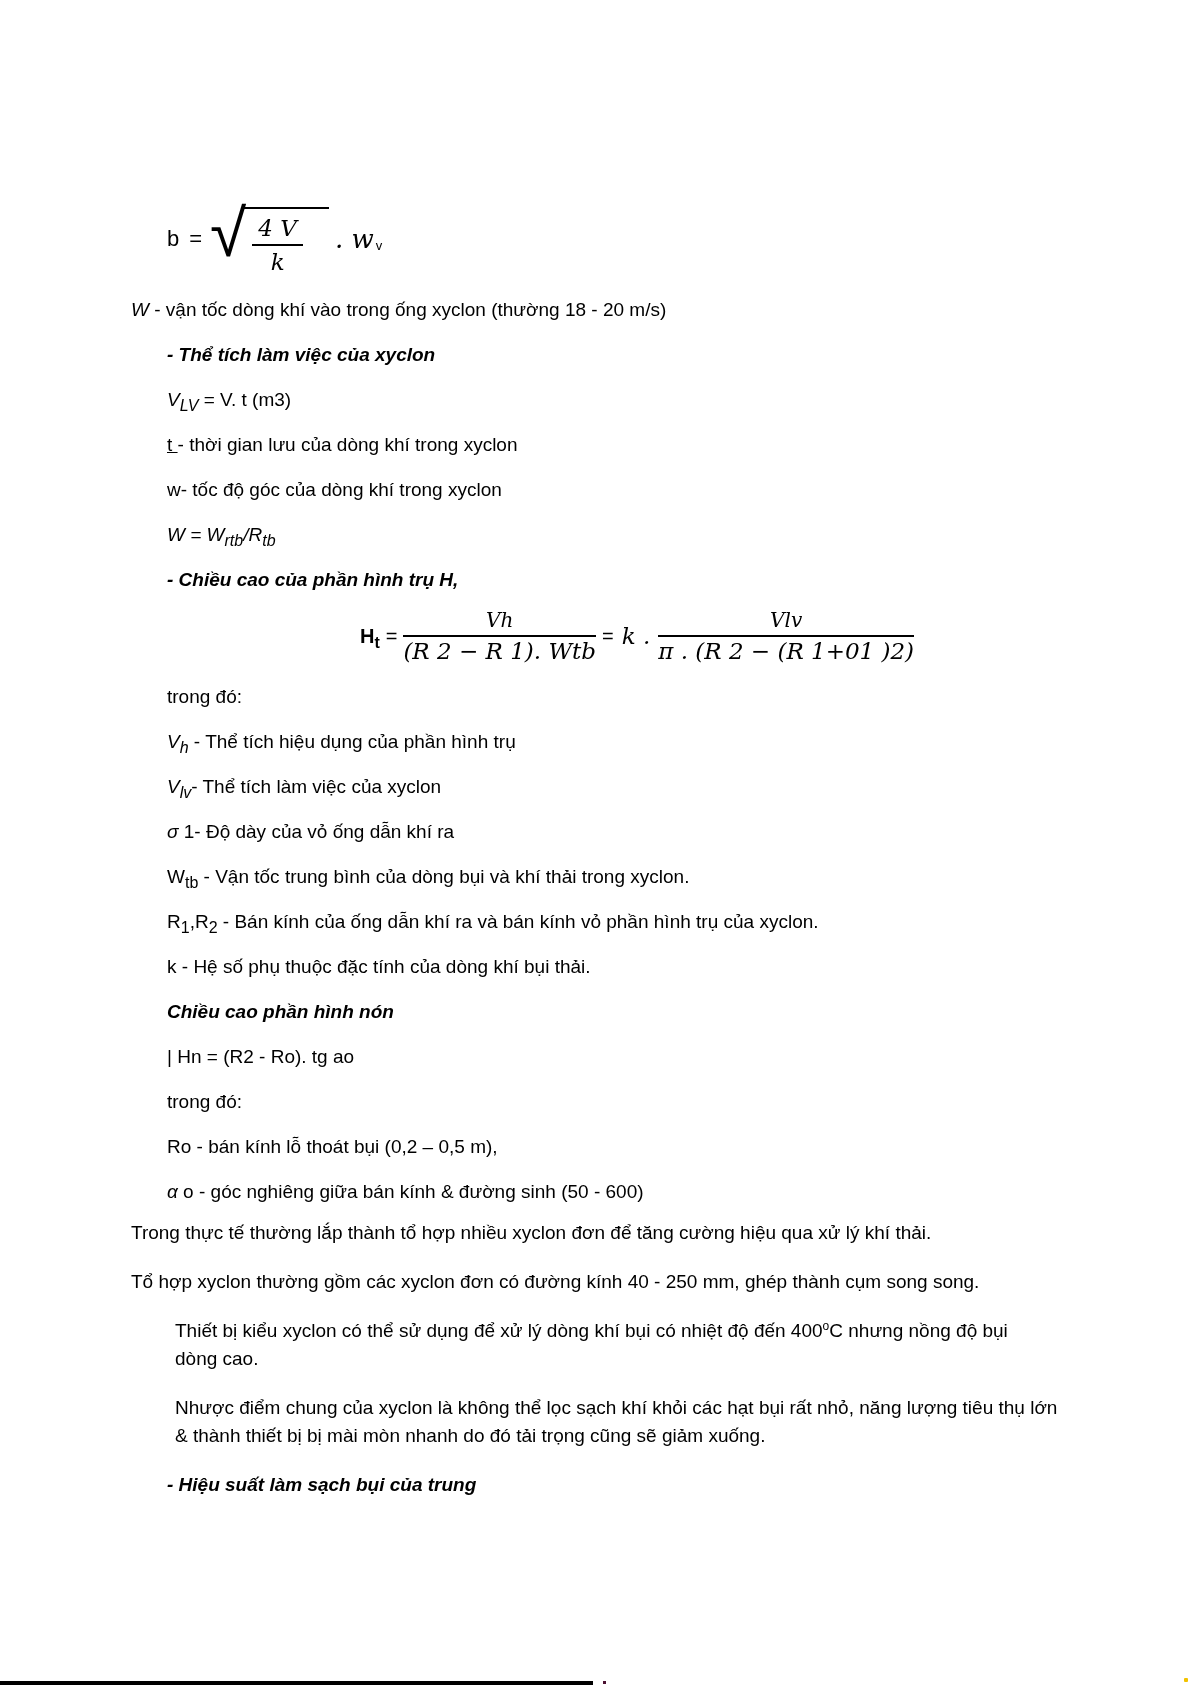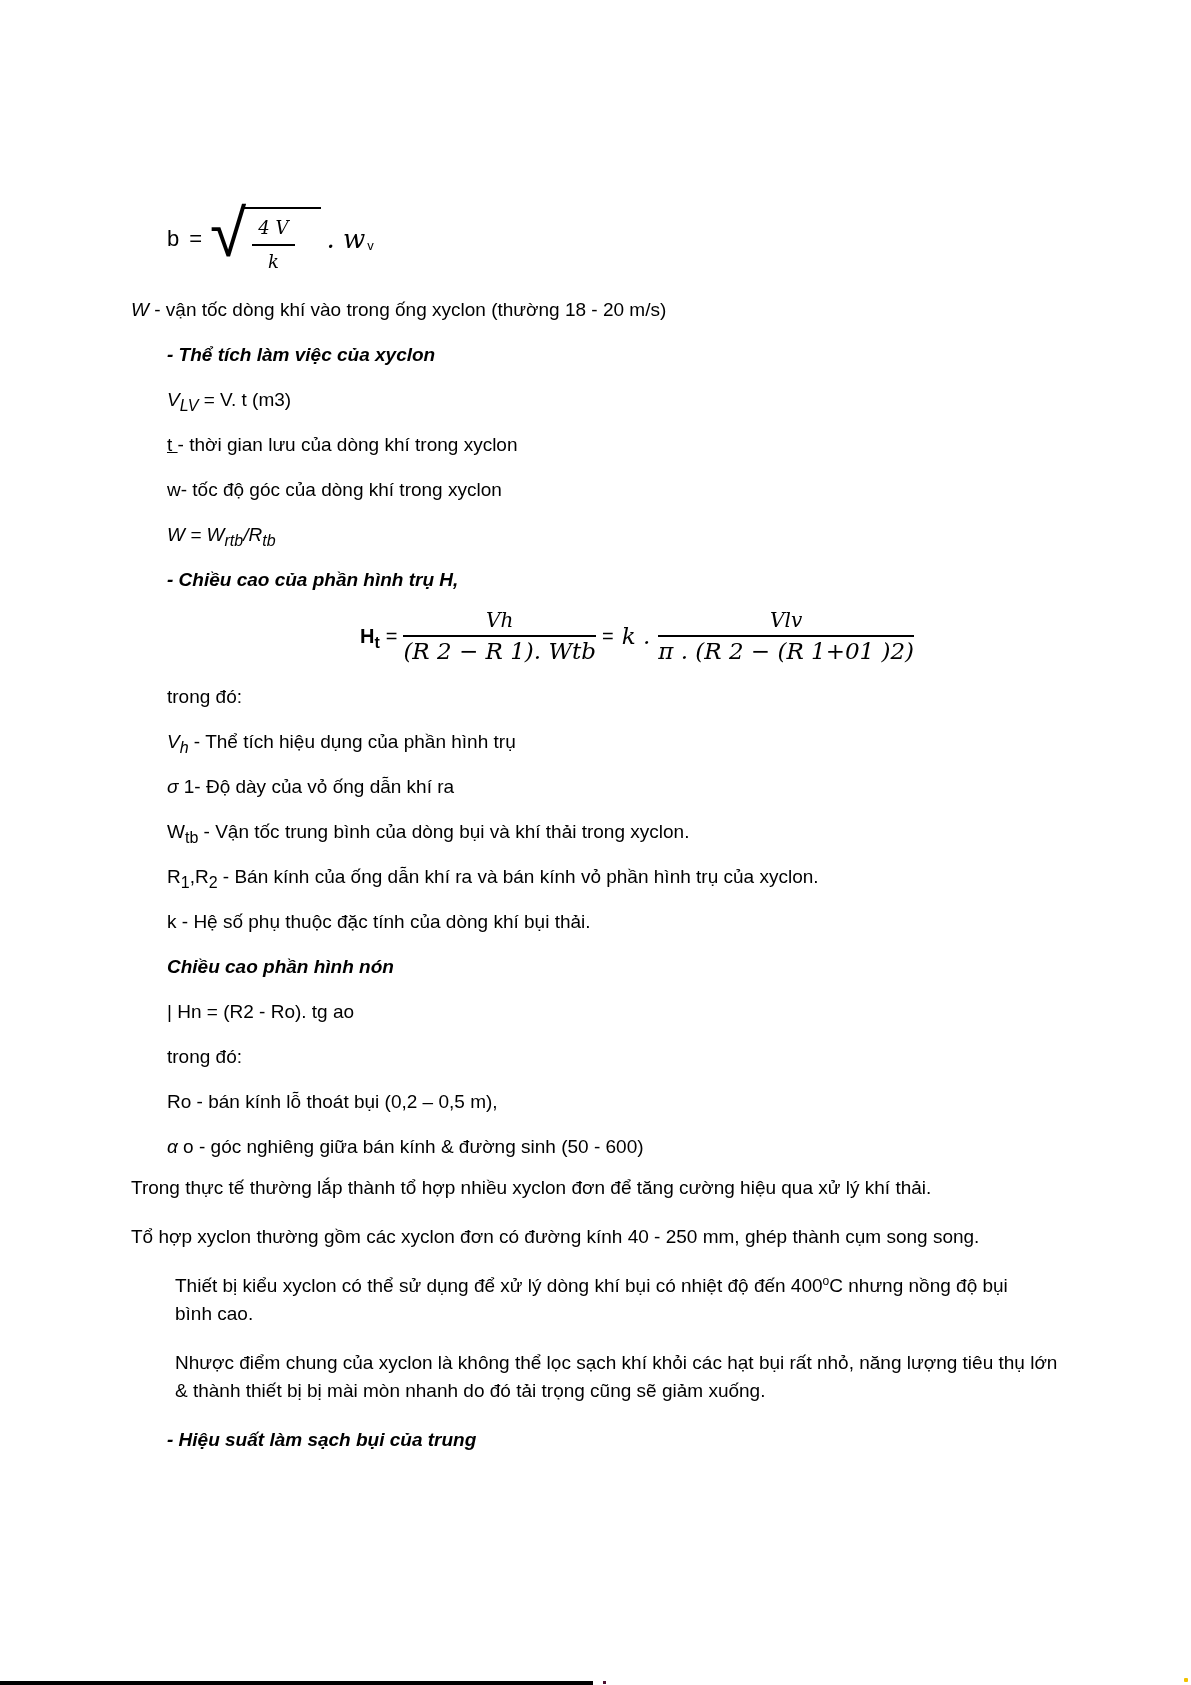--- a/index.html
+++ b/index.html
@@ -19,21 +19,21 @@
   
   .fb{display:flex;align-items:center;margin:0 0 14px 36px;height:86px;font-size:22px;}
   .fb .lhs{font-size:22px;margin-right:10px;}
   .fb .eq{margin-right:8px;}
   .sqrt{display:inline-flex;align-items:flex-start;}
   .sqrt-sym{font-family:"DejaVu Sans",sans-serif;font-size:66px;line-height:64px;font-weight:200;display:block;margin-right:-4px;}
   .sqrt-body{border-top:2px solid #000;margin-top:5px;padding:4px 26px 0 10px;}
   .frac{display:inline-block;text-align:center;font-family:"DejaVu Serif",serif;font-style:italic;vertical-align:middle;}
   .frac .num{display:block;padding:0 6px 1px;}
   .frac .den{display:block;border-top:2px solid #000;padding-top:1px;}
-  .fb .frac{font-size:18px;line-height:30px;}
+  .fb .frac{font-size:23px;line-height:30px;}
   .fb .dot{font-family:"DejaVu Serif",serif;font-style:italic;font-size:26px;margin-left:6px;}
   .fb .wsub{font-size:13px;margin-top:14px;margin-left:2px;}
 
   
   .fh{display:flex;align-items:center;margin:12px 0 18px 32px;font-size:20px;justify-content:center;}
   .fh .lhs{font-weight:bold;font-size:20px;}
   .fh .lhs sub{font-weight:bold;}
   .fh .eqs{margin:0 6px;font-size:20px;}
   .fh .frac{font-size:23px;line-height:27px;}
   .fh .frac .num{font-size:20px;}
@@ -92,20 +92,21 @@
       <span class="frac">
         <span class="num">Vlv</span>
         <span class="den">π . (R 2 − (R 1+01 )2)</span>
       </span>
     </div>
 
     <p class="doc indent">trong đó:</p>
 
     <p class="doc indent"><span class="lead-i">V</span><sub class="lead-i">h</sub><span> - Thể tích hiệu dụng của phần hình trụ</span></p>
 
+    <p class="doc indent"><span class="lead-i">V</span><sub class="lead-i">lv</sub><span>- Thể tích làm việc của xyclon</span></p>
 
     <p class="doc indent"><span class="lead-i">σ</span><span> 1- Độ dày của vỏ ống dẫn khí ra</span></p>
 
     <p class="doc indent"><span>W</span><sub>tb</sub><span> - Vận tốc trung bình của dòng bụi và khí thải trong xyclon.</span></p>
 
     <p class="doc indent"><span>R</span><sub>1</sub><span>,R</span><sub>2</sub><span> - Bán kính của ống dẫn khí ra và bán kính vỏ phần hình trụ của xyclon.</span></p>
 
     <p class="doc indent">k - Hệ số phụ thuộc đặc tính của dòng khí bụi thải.</p>
 
     <p class="doc indent bi">Chiều cao phần hình nón</p>
@@ -117,21 +118,21 @@
     <p class="doc indent">Ro - bán kính lỗ thoát bụi (0,2 – 0,5 m),</p>
 
     <p class="doc indent"><span class="lead-i">α</span><span> o - góc nghiêng giữa bán kính &amp; đường sinh (50 - 600)</span></p>
 
     <p class="doc wide">Trong thực tế thường lắp thành tổ hợp nhiều xyclon đơn để tăng cường hiệu qua xử lý khí thải.</p>
 
     <p class="doc wide">Tổ hợp xyclon thường gồm các xyclon đơn có đường kính 40 - 250 mm, ghép thành cụm song song.</p>
 
     <p class="doc wide">
         <span class="blockline"><span>Thiết bị kiểu xyclon có thể sử dụng để xử lý dòng khí bụi có nhiệt độ đến 400</span><sup>o</sup><span>C nhưng nồng độ bụi</span></span>
-        <span class="blockline">bình cao.</span>
+        <span class="blockline">dòng cao.</span>
       </p>
 
     <p class="doc wide">
         <span class="blockline">Nhược điểm chung của xyclon là không thể lọc sạch khí khỏi các hạt bụi rất nhỏ, năng lượng tiêu thụ lớn</span>
         <span class="blockline">&amp; thành thiết bị bị mài mòn nhanh do đó tải trọng cũng sẽ giảm xuống.</span>
       </p>
 
     <p class="doc indent bi">- Hiệu suất làm sạch bụi của trung</p>
 
   </div>

